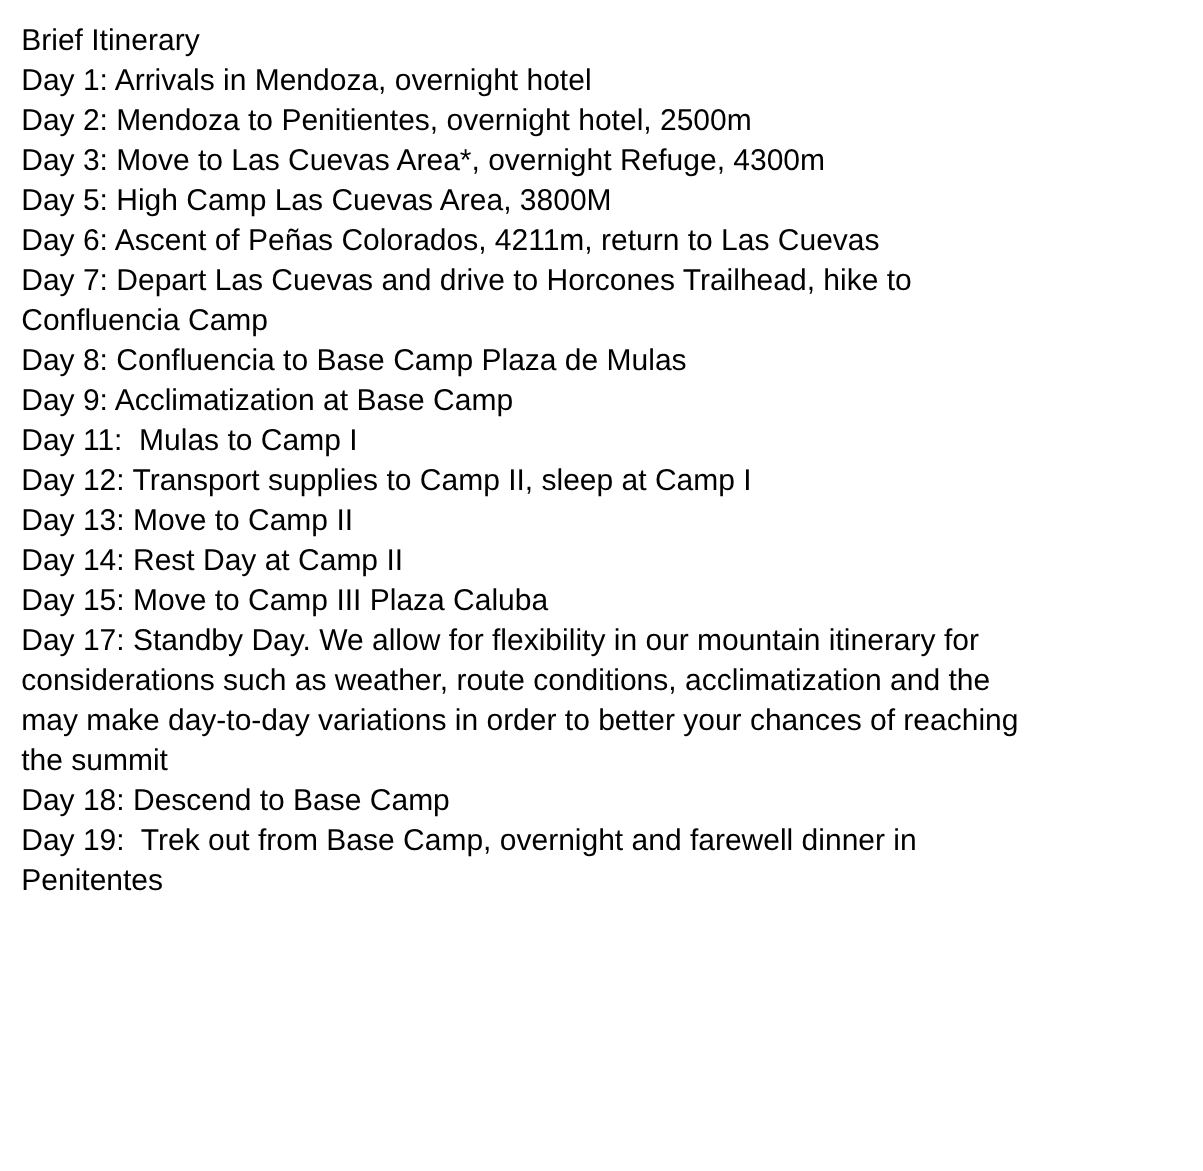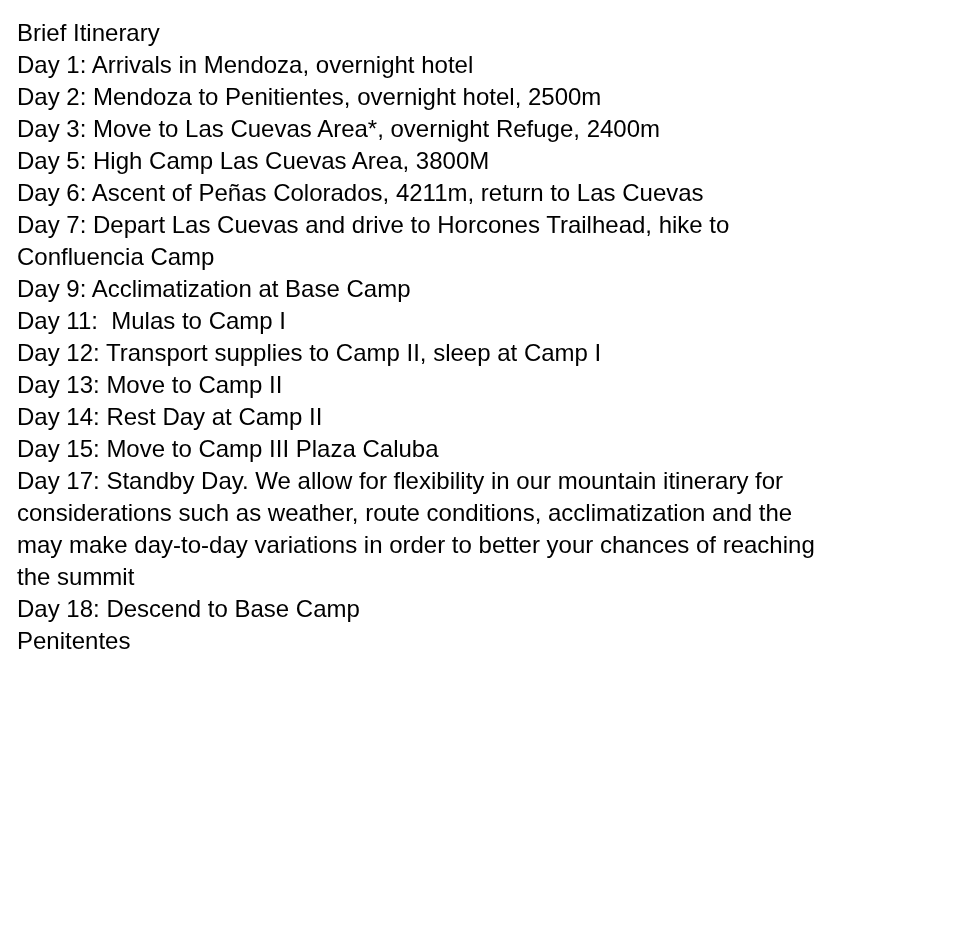--- a/index.html
+++ b/index.html
@@ -32,31 +32,33 @@
   }
 </style>
 </head>
 <body>
 
 <div class="page">
   <div class="text-block" id="lines-container">
       <div class="line">Brief Itinerary</div>
       <div class="line">Day 1: Arrivals in Mendoza, overnight hotel</div>
       <div class="line">Day 2: Mendoza to Penitientes, overnight hotel, 2500m</div>
-      <div class="line">Day 3: Move to Las Cuevas Area*, overnight Refuge, 2400m</div>
+      <div class="line">Day 3: Move to Las Cuevas Area*, overnight Refuge, 4300m</div>
       <div class="line">Day 5: High Camp Las Cuevas Area, 3800M</div>
       <div class="line">Day 6: Ascent of Peñas Colorados, 4211m, return to Las Cuevas</div>
       <div class="line">Day 7: Depart Las Cuevas and drive to Horcones Trailhead, hike to</div>
       <div class="line">Confluencia Camp</div>
+      <div class="line">Day 8: Confluencia to Base Camp Plaza de Mulas</div>
       <div class="line">Day 9: Acclimatization at Base Camp</div>
       <div class="line">Day 11:  Mulas to Camp I</div>
       <div class="line">Day 12: Transport supplies to Camp II, sleep at Camp I</div>
       <div class="line">Day 13: Move to Camp II</div>
       <div class="line">Day 14: Rest Day at Camp II</div>
       <div class="line">Day 15: Move to Camp III Plaza Caluba</div>
       <div class="line">Day 17: Standby Day. We allow for flexibility in our mountain itinerary for</div>
       <div class="line">considerations such as weather, route conditions, acclimatization and the</div>
       <div class="line">may make day-to-day variations in order to better your chances of reaching</div>
       <div class="line">the summit</div>
       <div class="line">Day 18: Descend to Base Camp</div>
+      <div class="line">Day 19:  Trek out from Base Camp, overnight and farewell dinner in</div>
       <div class="line">Penitentes</div>
     </div>
 </div>
 
 </body></html>

